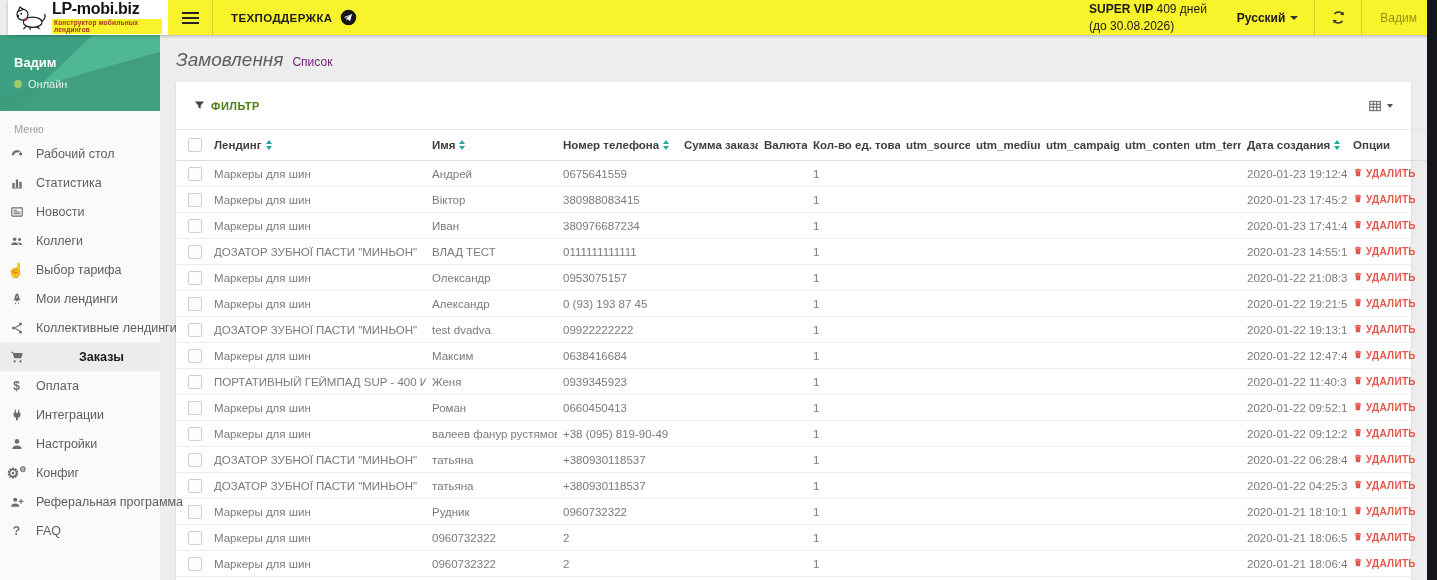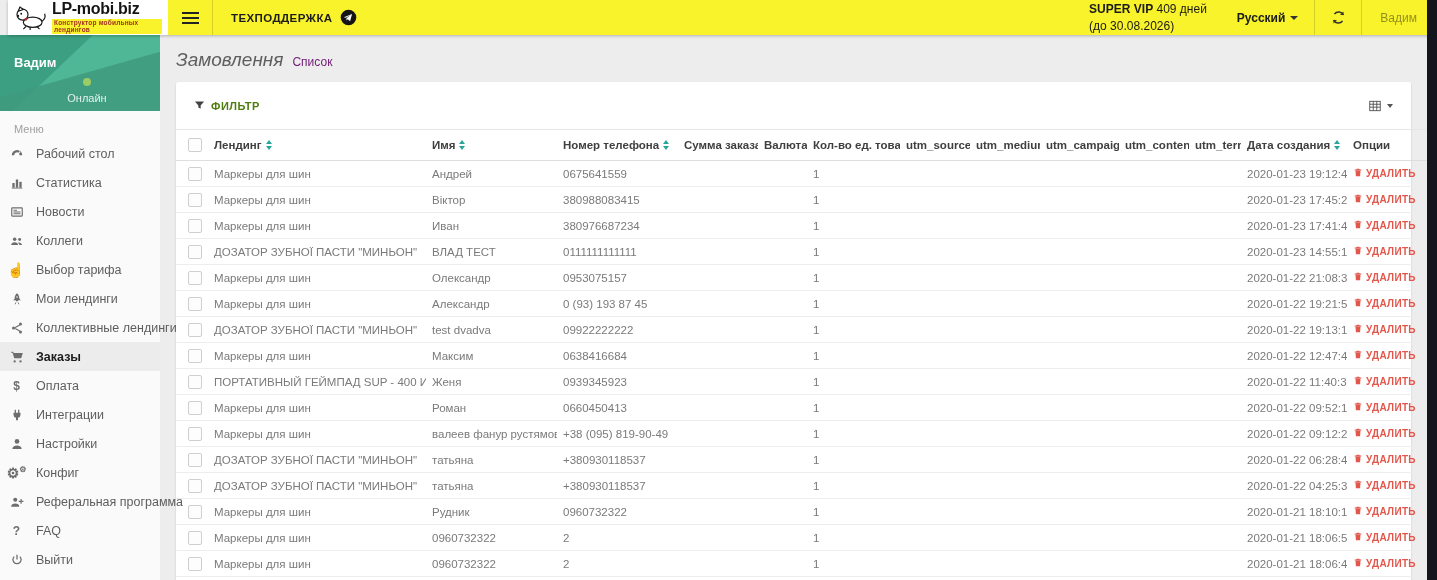--- a/index.html
+++ b/index.html
@@ -35,27 +35,27 @@
 
   
   .scrollbar { position:absolute; top:0; right:0; width:10px; height:580px; background:#15151e; z-index:30; }
 
   
   .sidebar { position:absolute; top:35px; left:0; width:160px; height:545px; background:#fafafa; z-index:10; }
   .profile { position:relative; height:76px; background:#4fb795; overflow:hidden; }
   .profile .shape1 { position:absolute; inset:0; background:#3c9f81; clip-path:polygon(0 0,58% 0,8% 100%,0 100%); }
   .profile .shape2 { position:absolute; inset:0; background:#3f9a7e; clip-path:polygon(0 82%,100% 22%,100% 100%,0 100%); opacity:.85; }
   .profile-name { position:relative; color:#ffffff; font-size:13px; font-weight:700; padding:20px 0 0 14px; }
-  .profile-status { position:relative; display:flex; align-items:center; gap:6px; padding:8px 0 0 14px;flex-direction:column; }
+  .profile-status { position:relative; display:flex; align-items:center; gap:6px; padding:8px 0 0 14px; }
   .status-dot { width:8px; height:8px; border-radius:50%; background:#9ccc65; }
   .status-label { font-size:11px; color:rgba(255,255,255,.85); }
   .menu-label { font-size:11px; color:#9e9e9e; padding:12px 14px 4px; }
   .menu-item { display:flex; align-items:center; gap:11px; height:29px; padding:0 10px 0 8px; cursor:pointer; color:#5e5e5e; }
   .menu-item.active { background:#ececec; color:#1c1c1c; }
-  .menu-item.active .mi-label { font-weight:700; color:#1c1c1c; }
+  .menu-item.active .mi-label { font-weight:700; color:#1c1c1c;margin-left:43px; }
   .mi-icon { width:17px; flex:none; display:flex; align-items:center; justify-content:center; color:#6d6d6d; font-size:13px; line-height:1; }
   .mi-icon svg { width:14px; height:14px; }
   .mi-icon .txt-ic { font-weight:700; font-size:12px; }
   .mi-icon .gear2 { font-size:8px; vertical-align:top; }
   .mi-label { font-size:12.5px; white-space:nowrap; }
 
   
   .main { position:absolute; top:35px; left:160px; width:1267px; height:545px; background:#ededed; }
   .page-head { display:flex; align-items:baseline; gap:9px; padding:14px 16px 11px; }
   .page-title { font-size:19px; color:#5f5f5f;font-style:italic; }
@@ -262,29 +262,20 @@
               <path d="M2 20c0-3.6 3.2-5.5 7-5.5s7 1.9 7 5.5zM18 7h2v3h3v2h-3v3h-2v-3h-3v-2h3z"></path>
             </svg>
           </span>
     <span class="mi-label">Реферальная программа</span>
   </div>
         <div class="menu-item">
     <span class="mi-icon">
             <span class="txt-ic">?</span>
           </span>
     <span class="mi-label">FAQ</span>
-  </div>
-        <div class="menu-item">
-    <span class="mi-icon">
-            <svg viewBox="0 0 24 24" fill="none" stroke="currentColor" stroke-width="2.2">
-              <path d="M12 3v8"></path>
-              <path d="M7.2 6.2a7 7 0 1 0 9.6 0"></path>
-            </svg>
-          </span>
-    <span class="mi-label">Выйти</span>
   </div>
       </div>
   </nav>
 </aside>
 
 <main class="main">
   <div class="page-head">
     <span class="page-title">Замовлення</span>
     <span class="page-subtitle">Список</span>
   </div>

